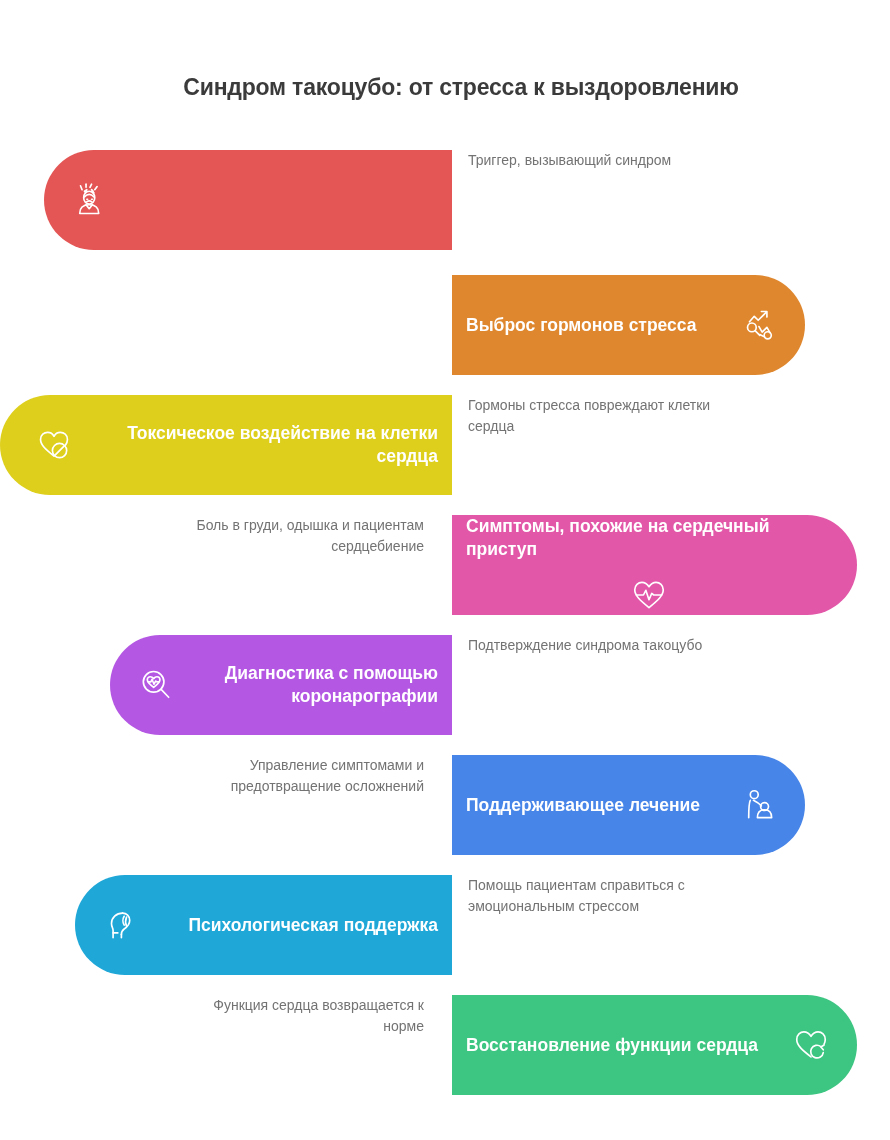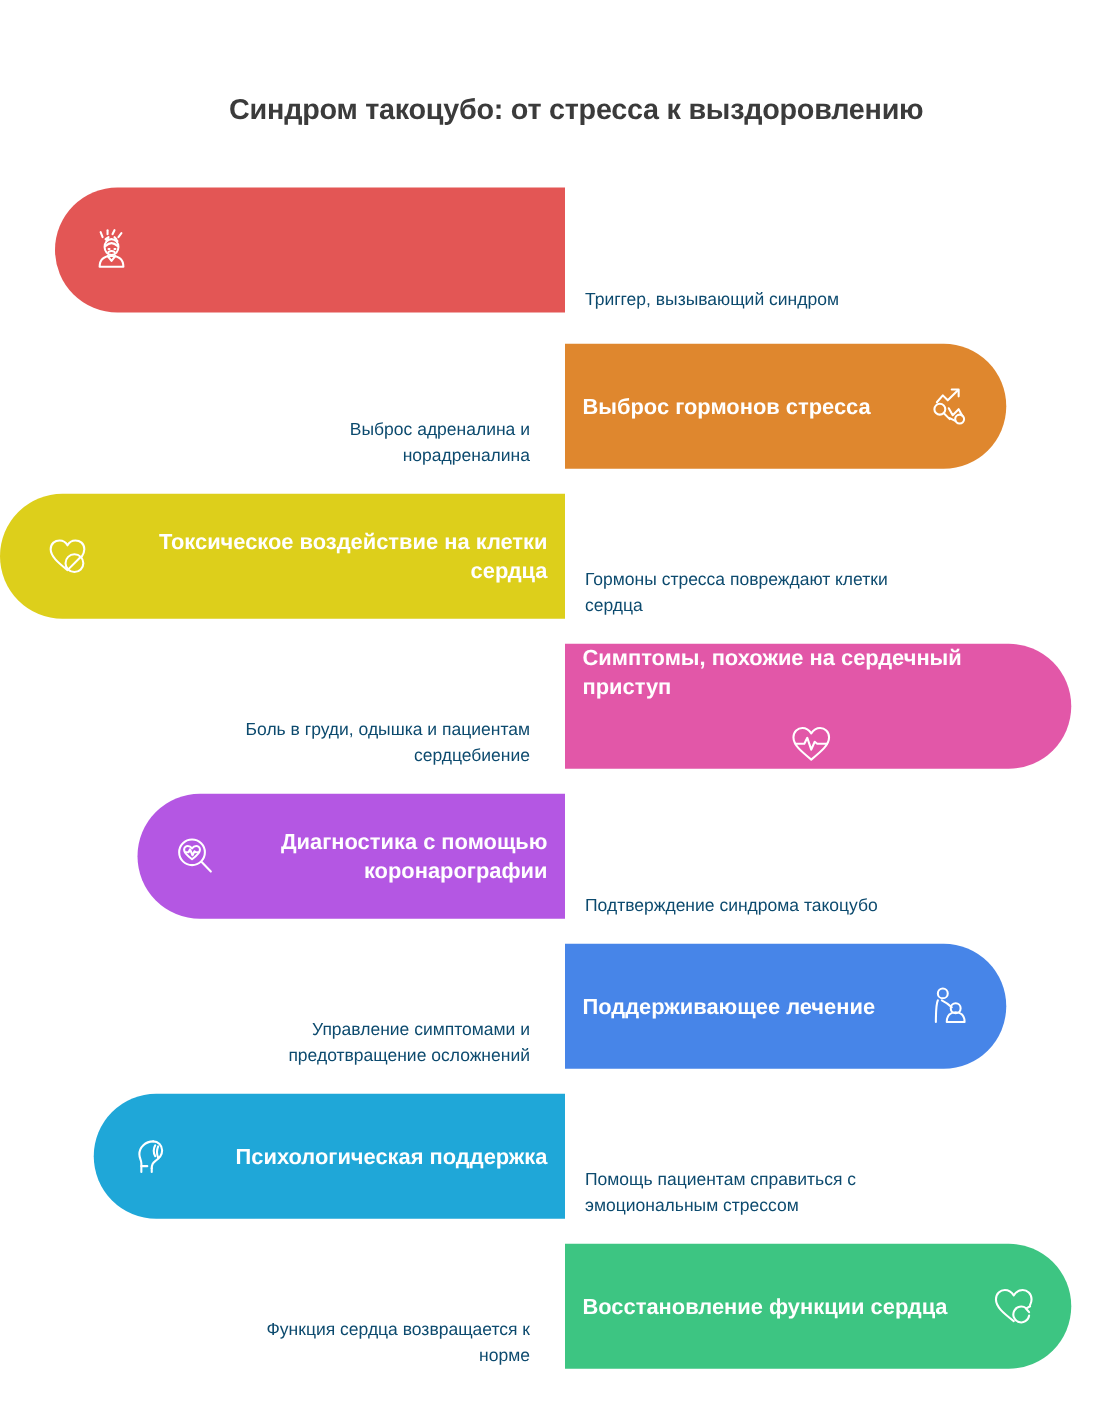--- a/index.html
+++ b/index.html
@@ -104,24 +104,24 @@
     height: 38px;
     display: block;
   }
 
   
   .desc {
     position: absolute;
     top: 0;
     height: 100px;
     display: flex;
-    align-items: flex-end;
+    align-items: flex-start;
     font-size: 14px;
     line-height: 21px;
-    color: #0c4a6e;
+    color: #737373;
   }
 
   
   .desc.right-side {
     left: 468px;
     width: 250px;
     text-align: left;
     justify-content: flex-start;
   }
 
@@ -175,23 +175,20 @@
           <path d="M12 20 L18 13 L23 18 L33 8"></path>
           <path d="M27 7 L34 7 L34 14"></path>
           <circle cx="15" cy="27" r="5.5"></circle>
           <path d="M19 31 L25 37"></path>
           <path d="M24 26 L28 33 L34 27 L38 34"></path>
           <circle cx="35" cy="37" r="4.5"></circle>
           <path d="M25 36 L31 39"></path>
         </svg>
       </span>
     </div>
-    <div class="desc left-side">
-      <span>Выброс адреналина и норадреналина</span>
-    </div>
   </div>
 
   <div class="row" style="top:395px;">
     <div class="bar left" style="background:#DDCF1B; width:452px; padding-left:34px;">
       <span class="bar-icon">
         <svg viewBox="0 0 48 48" fill="none" stroke="#ffffff" stroke-width="2.1" stroke-linecap="round" stroke-linejoin="round">
           <path d="M24 38 C14 30 7 24 7 17 C7 11 11.5 8 16 8 C19.5 8 22.5 10 24 13 C25.5 10 28.5 8 32 8 C36.5 8 41 11 41 17 C41 19.5 40 22 38.4 24.4"></path>
           <circle cx="31" cy="31" r="9"></circle>
           <path d="M25 37 L37 25"></path>
         </svg>

